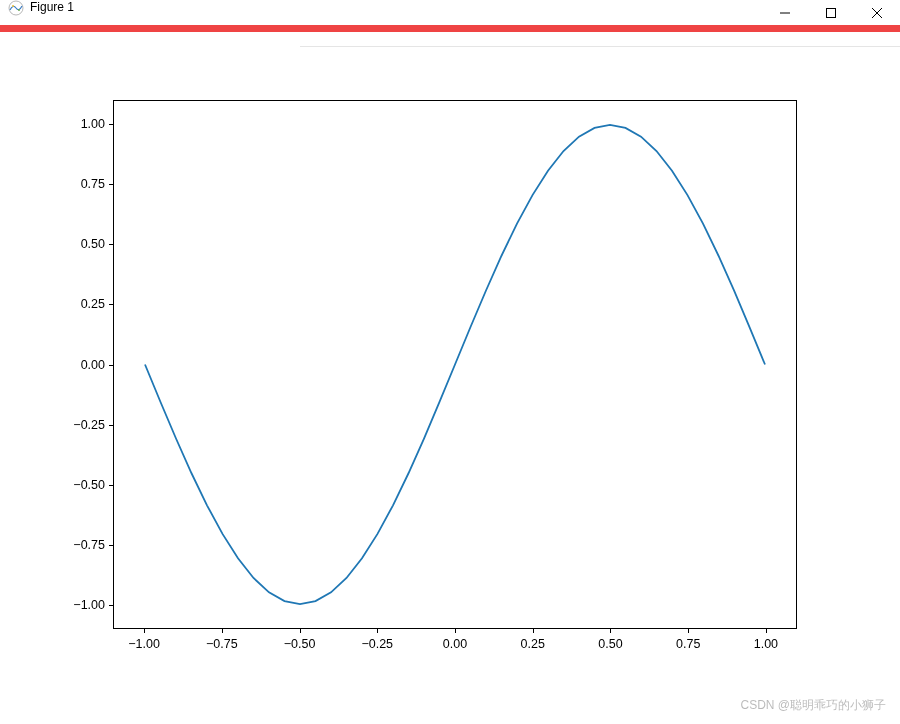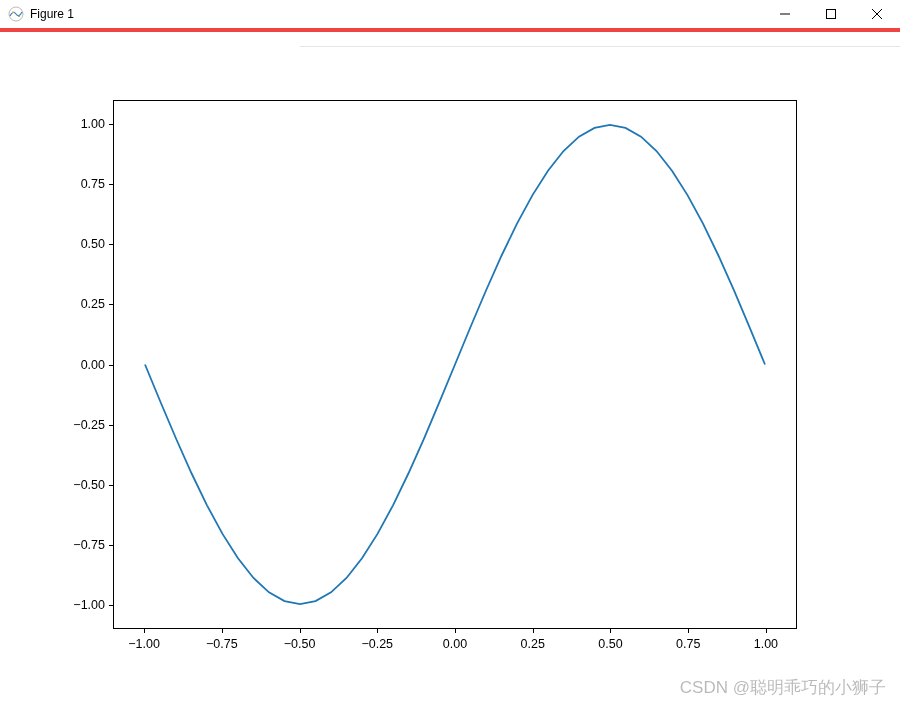--- a/index.html
+++ b/index.html
@@ -7,23 +7,22 @@
       font-family: "Segoe UI", Arial, sans-serif;
       background: #fff;
       width: 900px;
       height: 724px;
       overflow: hidden;
       position: relative;
     }
     .titlebar {
       height: 32px;
       display: flex;
-      align-items: center;
       padding: 0 0 0 8px;
-      border-bottom: 4px solid #ef4444;
+      border-bottom: 7px solid #ef4444;
     }
     .titlebar .app-icon {
       width: 16px; height: 16px;
       margin-right: 6px;
       display: inline-flex;
       align-items: center;
       justify-content: center;
     }
     .titlebar .title {
       font-size: 12px;
@@ -109,22 +108,22 @@
     .x-tick-mark {
       position: absolute;
       top: 0;
       width: 1px;
       height: 4px;
       background: #000;
     }
     .watermark {
       position: absolute;
       right: 14px;
-      bottom: 25px;
-      font-size: 17px;
+      bottom: 10px;
+      font-size: 12px;
       color: rgba(0,0,0,0.28);
     }
   </style>
 </head>
 <body>
 
 <div class="titlebar">
   <span class="app-icon">
     <svg viewBox="0 0 16 16">
       <circle cx="8" cy="8" r="7" fill="#fff" stroke="#999" stroke-width="0.7"></circle>

